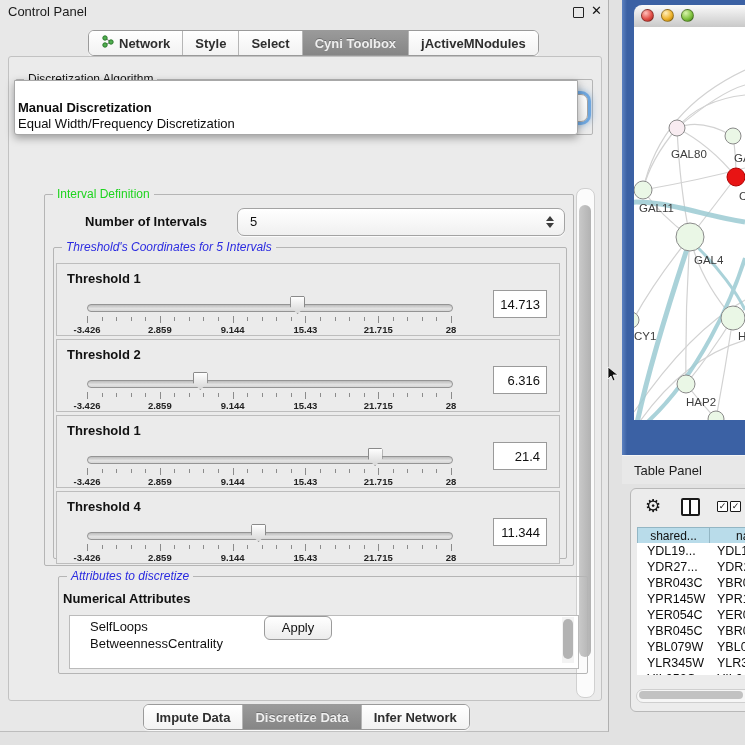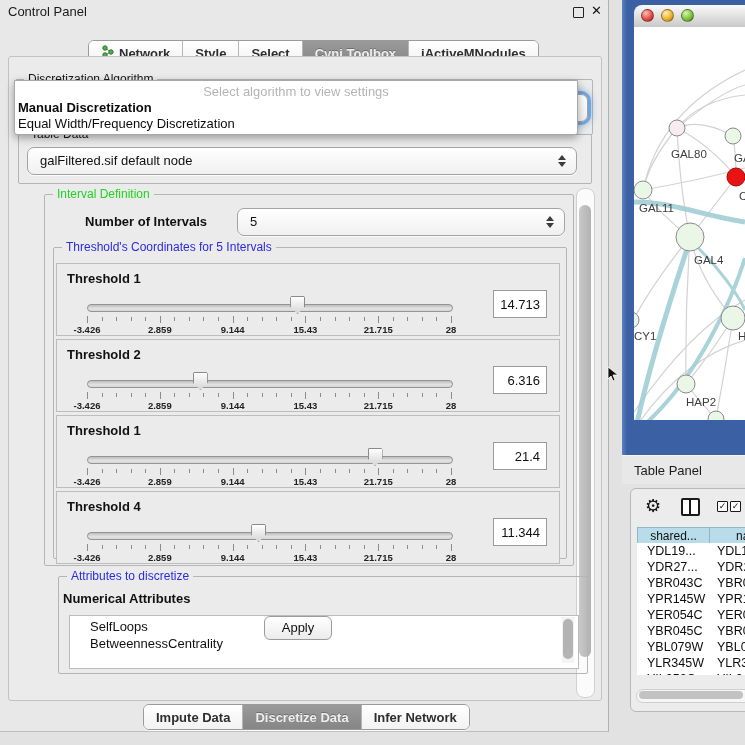--- a/index.html
+++ b/index.html
@@ -16,29 +16,29 @@
   #cp-title{position:absolute;left:8px;top:4px;font-size:13px;color:#1a1a1a;}
   #float-btn{position:absolute;right:24px;top:7px;width:9px;height:9px;border:1.8px solid #222;border-radius:1px;}
   #close-btn{position:absolute;right:6px;top:3px;font-size:13px;font-weight:bold;color:#111;}
   
   .segbar{position:absolute;display:flex;height:24px;border:1px solid #9a9a9a;border-radius:6px;
     background:#fff;overflow:hidden;box-shadow:0 1px 1px rgba(255,255,255,.8);}
   .seg{display:flex;align-items:center;gap:5px;padding:0 12px;font-size:13px;font-weight:bold;color:#2e2e2e;
     border-right:1px solid #b6b6b6;background:linear-gradient(#ffffff,#f2f2f2);white-space:nowrap;}
   .seg:last-child{border-right:none;}
   .seg.sel{background:linear-gradient(#9a9a9a,#868686);color:#efefef;text-shadow:0 -1px 0 rgba(0,0,0,.25);}
-  #top-tabs{left:88px;top:40px;border-radius:6px;}
+  #top-tabs{left:88px;top:30px;border-radius:6px;}
   #bottom-tabs{left:143px;top:704px;}
   
   #main-panel{position:absolute;left:8px;top:56px;width:592px;height:643px;
     border:1px solid #c2c2c2;border-radius:3px;background:#ebebeb;}
   .groupbox{position:absolute;border:1px solid #b5b5b5;border-radius:2px;}
   .grouplabel{position:absolute;top:-8px;left:8px;padding:0 4px;background:#ebebeb;font-size:12px;white-space:nowrap;}
   .g-green{color:var(--accent-green);}
-  .g-blue{color:var(--accent-blue);}
+  .g-blue{color:var(--accent-blue);font-style:italic;}
   .g-black{color:#161616;}
   
   .combo{position:absolute;height:26px;background:linear-gradient(#ffffff,#f0f0f0);
     border:1px solid #a3a3a3;border-radius:7px;box-shadow:0 1px 1px rgba(255,255,255,.9);}
   .combo .val{position:absolute;left:12px;top:5px;font-size:13px;color:#111;}
   .stepper{position:absolute;right:9px;top:4px;width:11px;height:18px;display:flex;flex-direction:column;
     align-items:center;justify-content:center;gap:2px;}
   .stepper i{width:0;height:0;border-left:4px solid transparent;border-right:4px solid transparent;}
   .stepper .up{border-bottom:5px solid #3c3c3c;}
   .stepper .dn{border-top:5px solid #3c3c3c;}
@@ -164,35 +164,24 @@
   </div>
 
   <div id="algo-combo" class="combo">
     <span class="stepper">
         <i class="up"></i>
         <i class="dn"></i>
       </span>
   </div>
 
   <div id="algo-overlay">
-    <div id="algo-placeholder">Select algorithm to view settings</div>
     <div class="algo-opt" style="top:19px;font-weight:bold;">Manual Discretization</div>
     <div class="algo-opt" style="top:35px;">Equal Width/Frequency Discretization</div>
   </div>
 
-  <div class="groupbox" style="left:18px;top:134px;width:572px;height:48px;background:#ebebeb;">
-    <span class="grouplabel g-black">Table Data</span>
-    <div class="combo" style="left:8px;top:12px;width:548px;">
-      <span class="val">galFiltered.sif default node</span>
-      <span class="stepper">
-          <i class="up"></i>
-          <i class="dn"></i>
-        </span>
-    </div>
-  </div>
 
   <div class="vtrack" style="left:576px;top:188px;width:17px;height:508px;">
     <div class="vthumb" style="left:2px;top:16px;width:12px;height:452px;"></div>
   </div>
 
   <div class="groupbox" style="left:44px;top:194px;width:528px;height:370px;">
     <span class="grouplabel g-green">Interval Definition</span>
     <span style="position:absolute;left:40px;top:19px;font-size:13px;font-weight:bold;color:#111;">Number of Intervals</span>
     <div class="combo" style="left:192px;top:13px;width:326px;">
       <span class="val">5</span>

